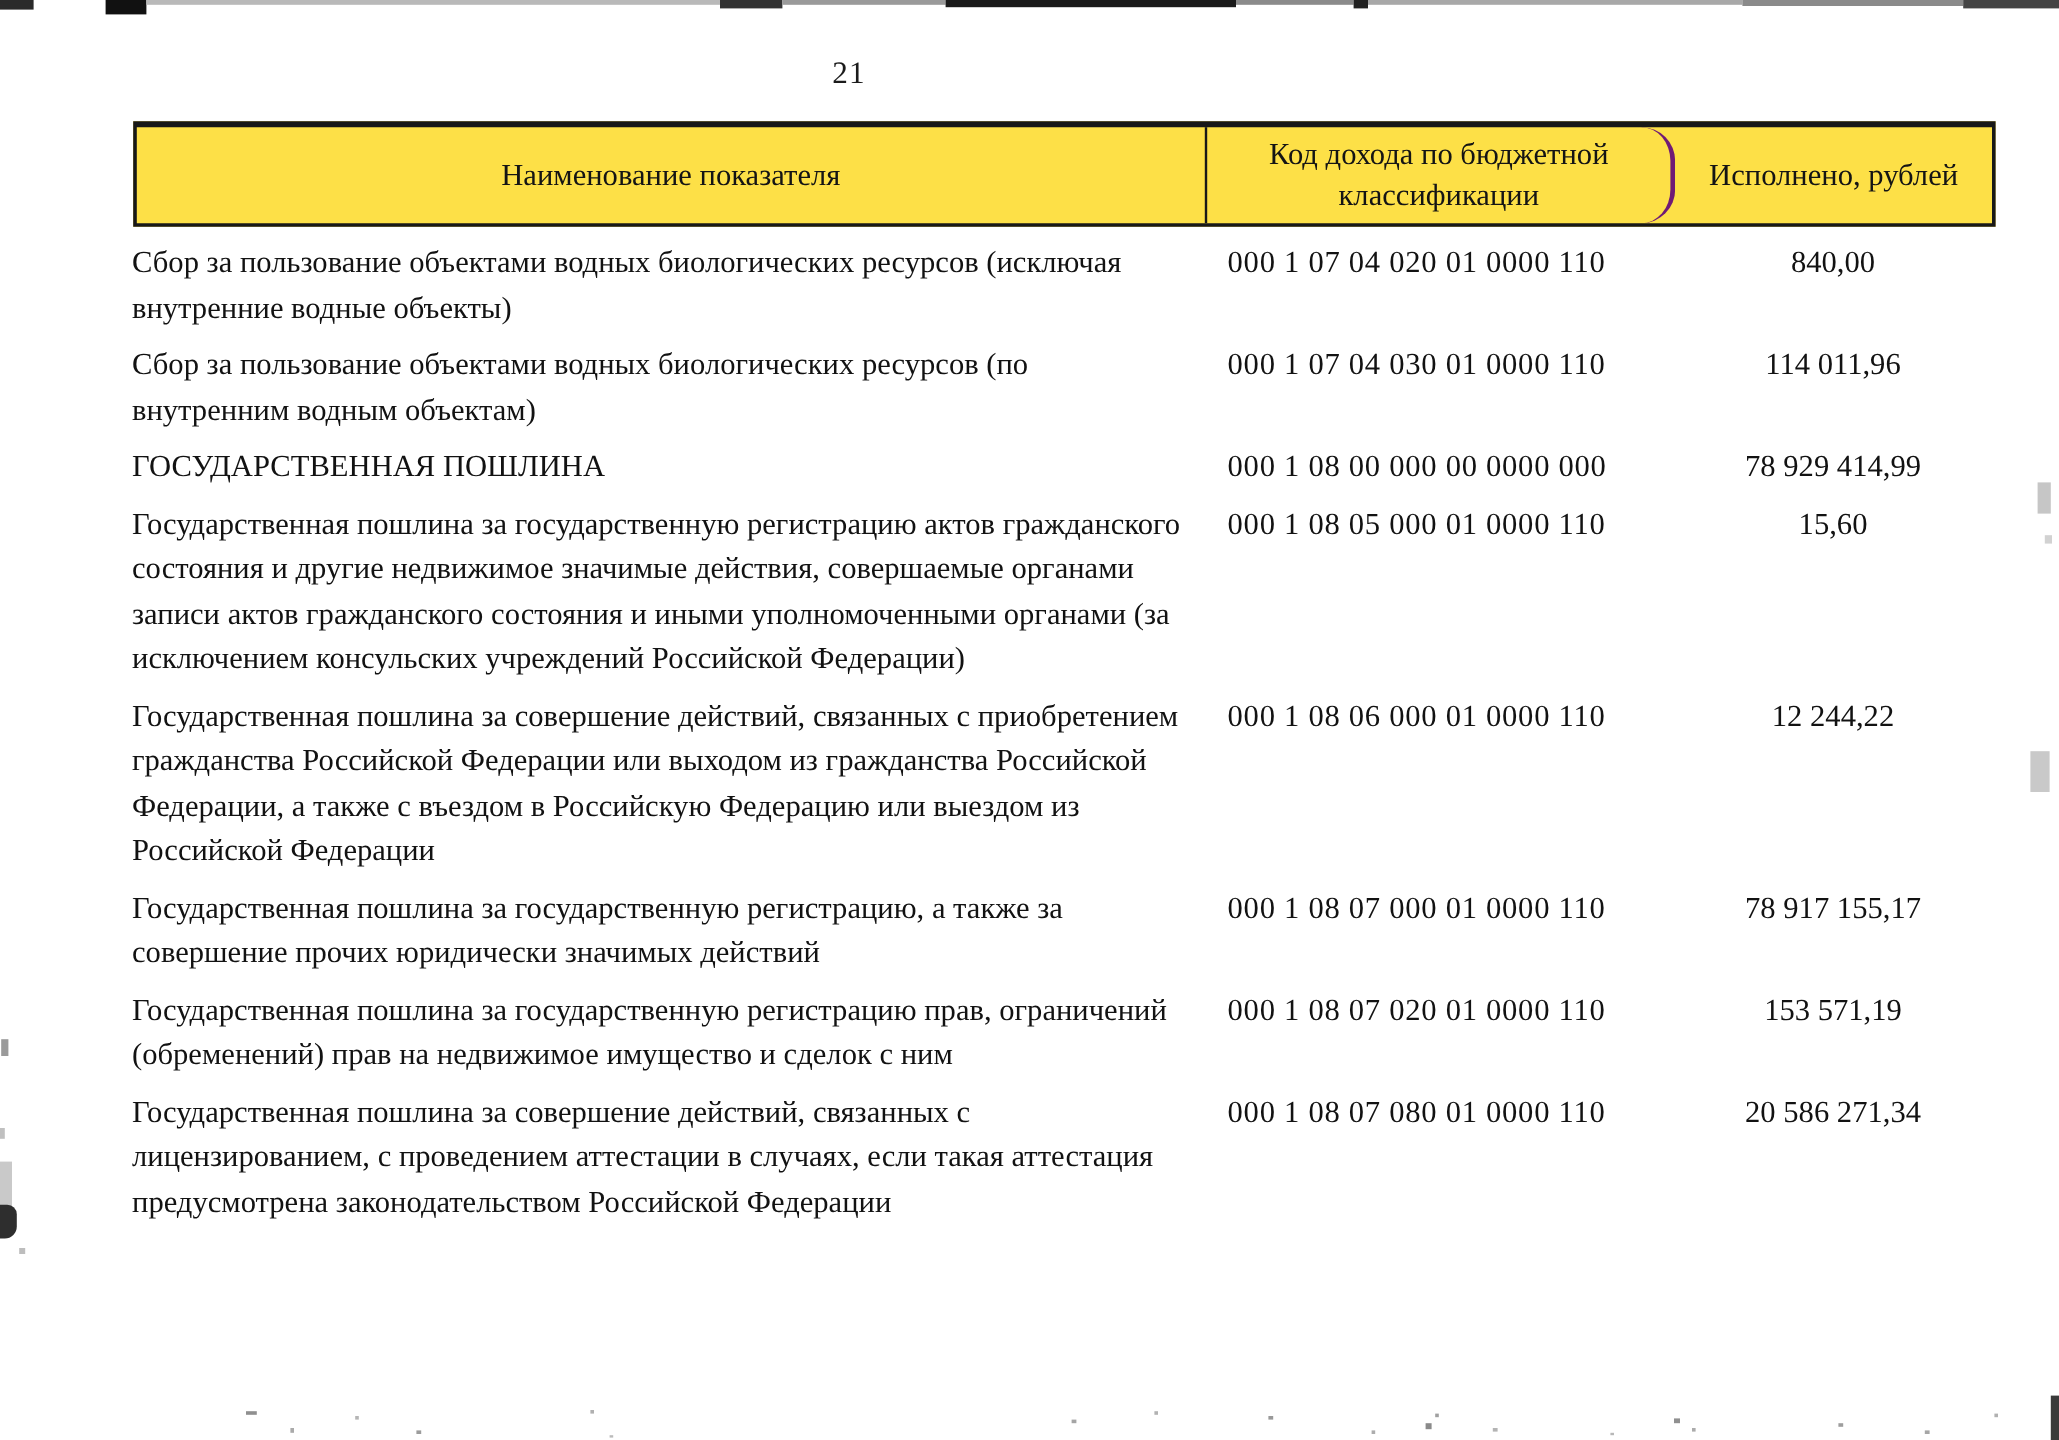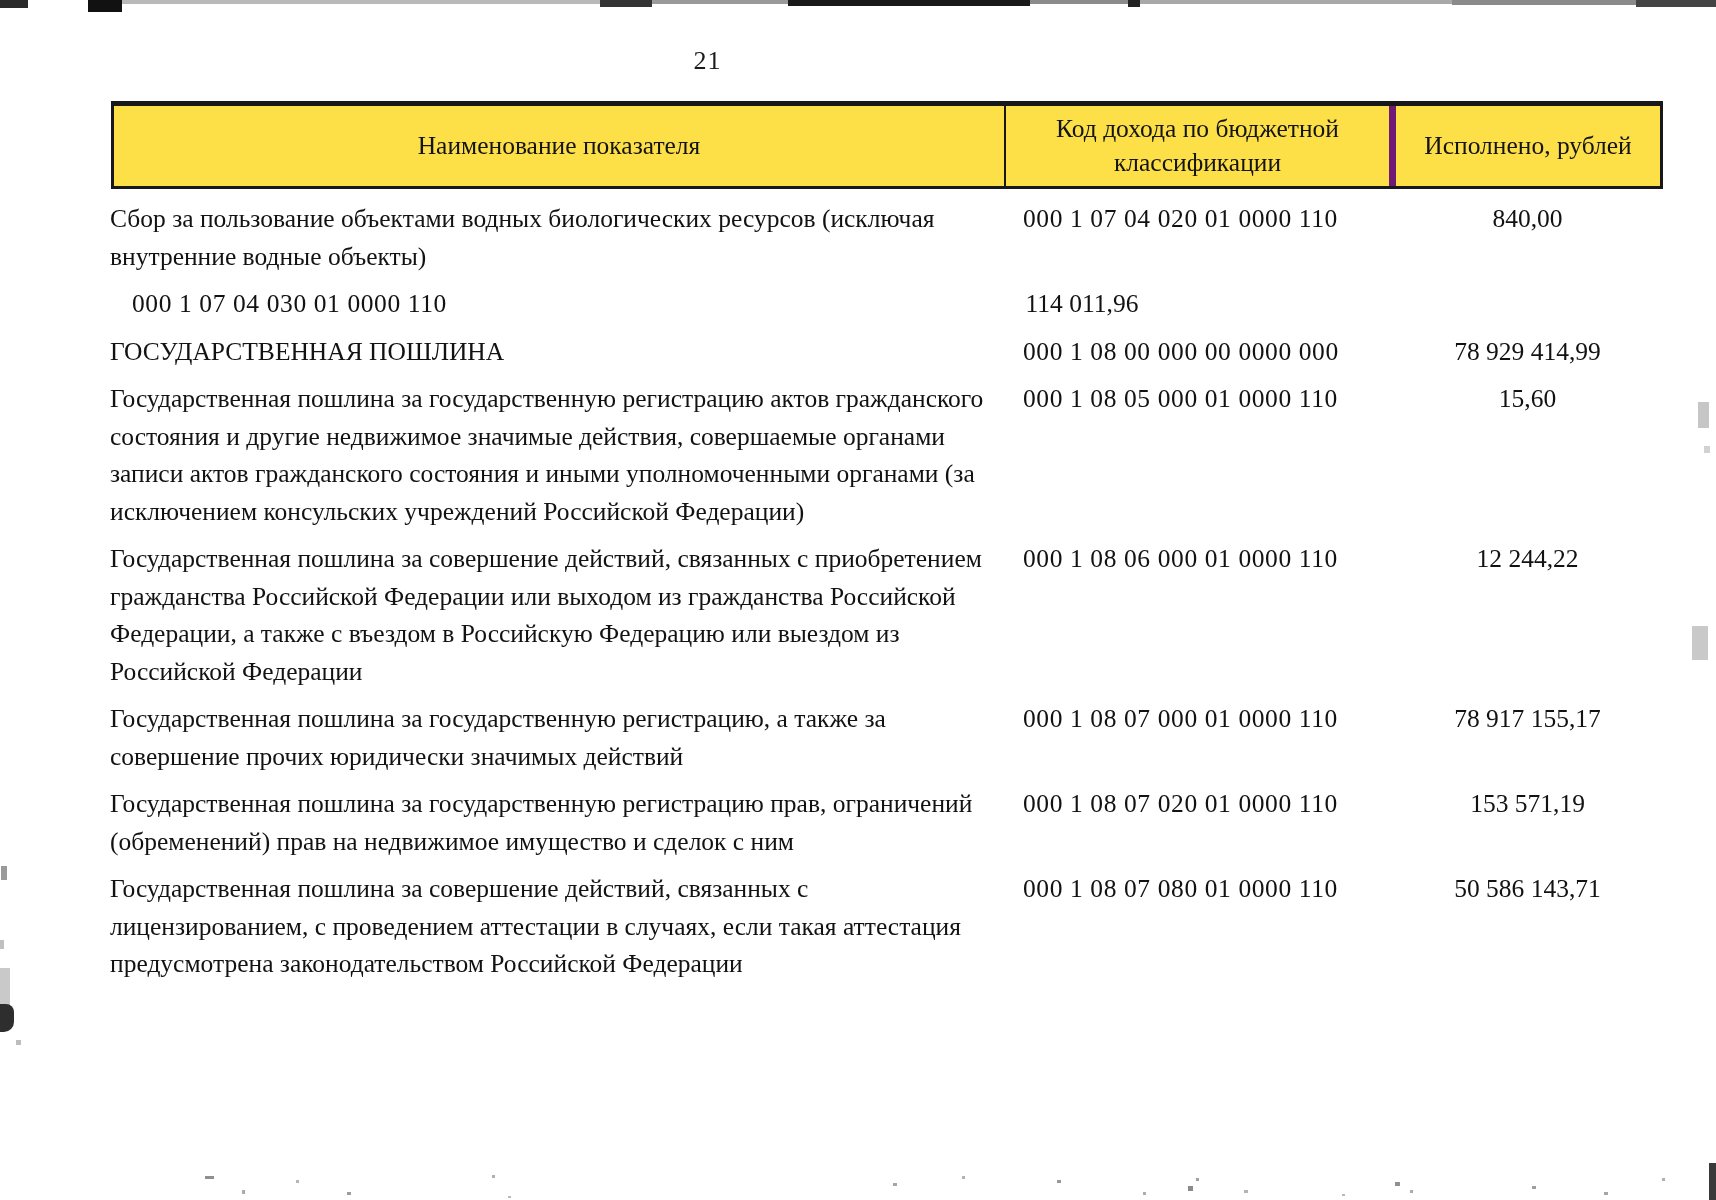--- a/index.html
+++ b/index.html
@@ -49,21 +49,21 @@
     align-items: center;
     justify-content: center;
     text-align: center;
     font-size: 25.5px;
     line-height: 34px;
     min-height: 80px;
     box-sizing: border-box;
     color: #141414;
   }
   .th-name   { width: 892px; border-right: 2px solid #181818; }
-  .th-code   { width: 390px; border-right: 7px solid #701a75; padding: 4px 26px; }
+  .th-code   { width: 390px; border-right: 4px solid #701a75; padding: 4px 26px; border-radius: 28px; }
   .th-amount { flex: 1; padding: 4px 6px; }
   .tbody { padding-top: 11px; }
   .trow {
     display: flex;
     margin-bottom: 10px;
   }
   .cell {
     font-size: 25.5px;
     line-height: 37.5px;
     color: #121212;
@@ -154,20 +154,21 @@
       <div class="th th-amount">Исполнено, рублей</div>
     </div>
     <div class="tbody" id="tbody">
     <div class="trow">
       <div class="cell cell-name">Сбор за пользование объектами водных биологических ресурсов (исключая внутренние водные объекты)</div>
       <div class="cell cell-code">000 1 07 04 020 01 0000 110</div>
       <div class="cell cell-amount">840,00</div>
     </div>
 
     <div class="trow">
+      <div class="cell cell-name">Сбор за пользование объектами водных биологических ресурсов (по внутренним водным объектам)</div>
       <div class="cell cell-code">000 1 07 04 030 01 0000 110</div>
       <div class="cell cell-amount">114 011,96</div>
     </div>
 
     <div class="trow">
       <div class="cell cell-name">ГОСУДАРСТВЕННАЯ ПОШЛИНА</div>
       <div class="cell cell-code">000 1 08 00 000 00 0000 000</div>
       <div class="cell cell-amount">78 929 414,99</div>
     </div>
 
@@ -191,18 +192,18 @@
 
     <div class="trow">
       <div class="cell cell-name">Государственная пошлина за государственную регистрацию прав, ограничений (обременений) прав на недвижимое имущество и сделок с ним</div>
       <div class="cell cell-code">000 1 08 07 020 01 0000 110</div>
       <div class="cell cell-amount">153 571,19</div>
     </div>
 
     <div class="trow">
       <div class="cell cell-name">Государственная пошлина за совершение действий, связанных с лицензированием, с проведением аттестации в случаях, если такая аттестация предусмотрена законодательством Российской Федерации</div>
       <div class="cell cell-code">000 1 08 07 080 01 0000 110</div>
-      <div class="cell cell-amount">50 586 143,71</div>
+      <div class="cell cell-amount">20 586 271,34</div>
     </div>
   </div>
   </div>
 
 </div>
 
 </body></html>

